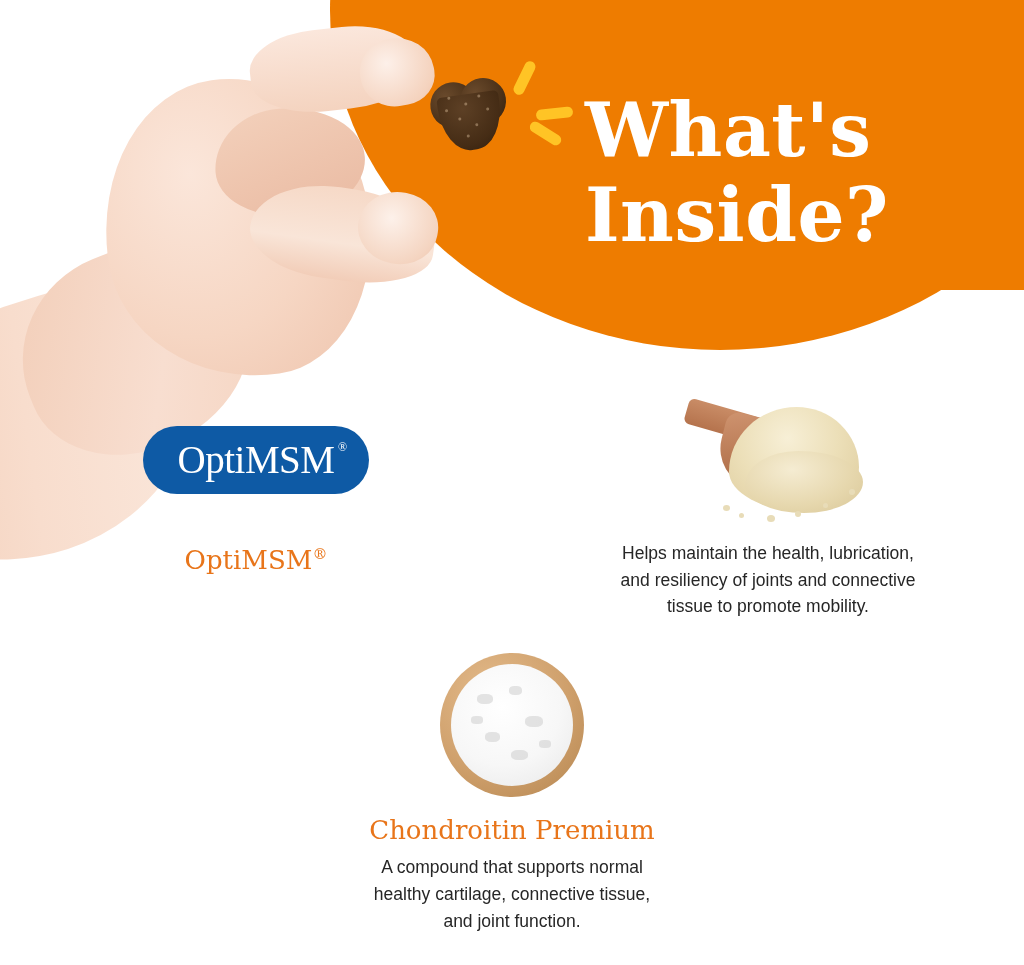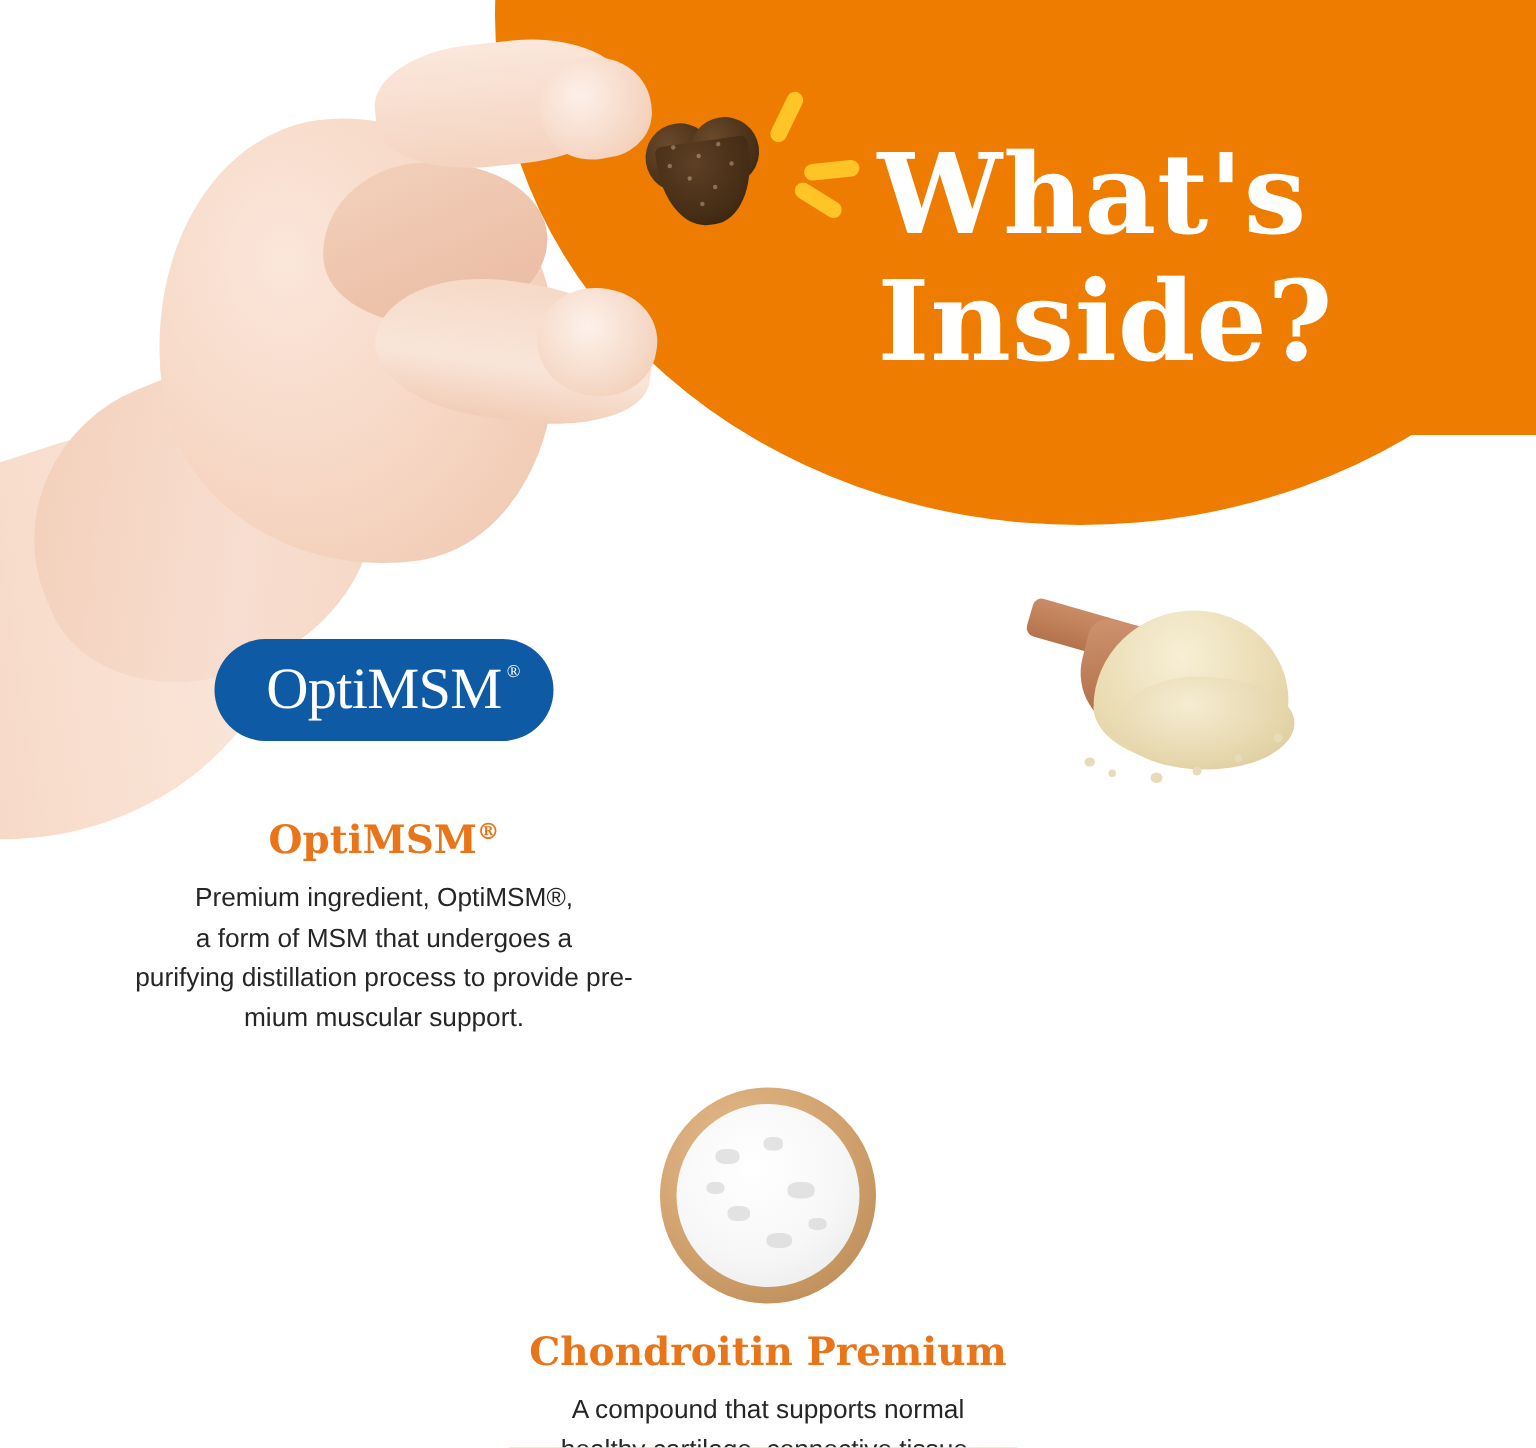--- a/index.html
+++ b/index.html
@@ -312,21 +312,21 @@
   .bowl-flake {
     position: absolute;
     border-radius: 40%;
     background: rgba(205,205,205,0.55);
   }
 
   .card-title {
     margin: 16px 0 0 0;
     color: #e8751a;
     font-family: "DejaVu Serif", serif;
-    font-weight: 700;
+    font-weight: 400;
     font-size: 26px;
     line-height: 1.1;
   }
   .card-title .reg {
     font-size: 15px;
     vertical-align: super;
   }
   .card-body {
     margin: 10px auto 0 auto;
     color: #262626;
@@ -387,41 +387,40 @@
     <div class="row">
 
       <div class="card card-col">
         <div class="media">
           <div class="optimsm-logo">
             <span class="logo-text">OptiMSM</span>
             <span class="logo-reg">®</span>
           </div>
         </div>
         <div class="card-title"><span>OptiMSM</span><span class="reg">®</span></div>
-        <div class="card-body body-narrow">Premium ingredient, OptiMSM®,
-a form of MSM that undergoes a
-purifying distillation process to provide pre-
-mium muscular support.</div>
       </div>
 
       <div class="card card-col">
         <div class="media">
           <div class="scoop">
             <div class="scoop-handle"></div>
             <div class="scoop-bowl"></div>
             <div class="powder-pile"></div>
             <div class="powder-pile2"></div>
             <div class="powder-crumb" style="left:60px;top:112px;width:7px;height:6px"></div>
             <div class="powder-crumb" style="left:76px;top:120px;width:5px;height:5px"></div>
             <div class="powder-crumb" style="left:104px;top:122px;width:8px;height:7px"></div>
             <div class="powder-crumb" style="left:132px;top:118px;width:6px;height:6px"></div>
             <div class="powder-crumb" style="left:160px;top:110px;width:5px;height:5px"></div>
             <div class="powder-crumb" style="left:186px;top:96px;width:6px;height:6px"></div>
           </div>
         </div>
+        <div class="card-body body-mid">Helps maintain the health, lubrication,
+and resiliency of joints and connective
+tissue to promote mobility.</div>
       </div>
 
     </div>
 
     <div class="row row-bottom">
 
       <div class="card card-wide">
         <div class="media media-bowl">
           <div class="bowl">
             <div class="bowl-rim"></div>

